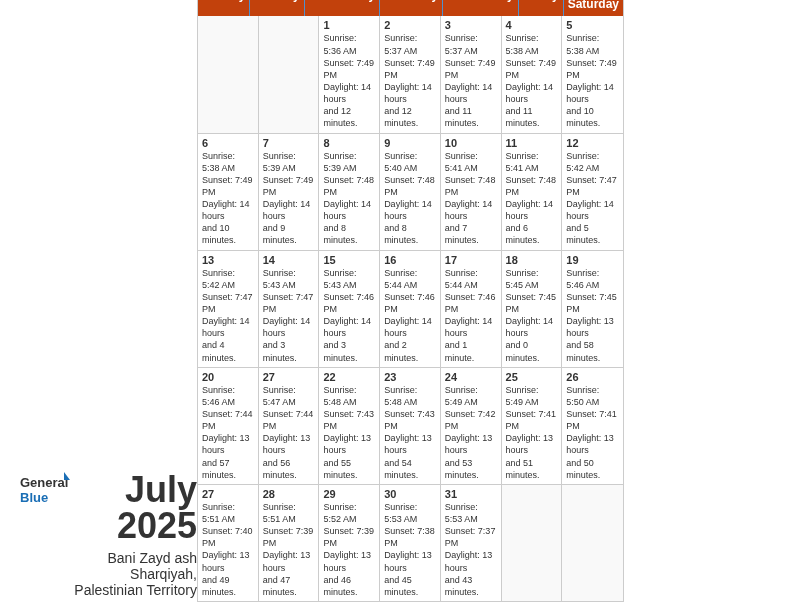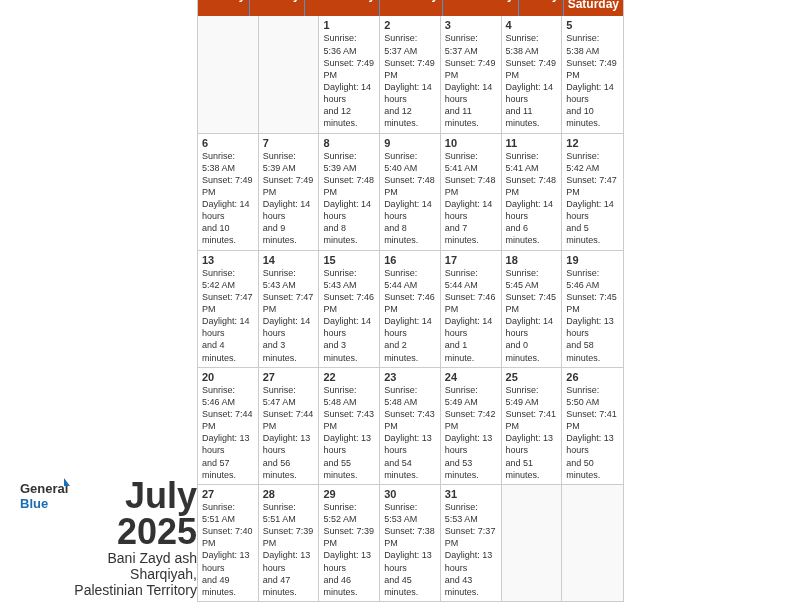--- a/index.html
+++ b/index.html
@@ -34,21 +34,21 @@
     }
     .month-title {
       font-size: 36px;
       font-weight: bold;
       color: #333;
       line-height: 1;
     }
     .location-title {
       font-size: 14px;
       color: #333;
-      margin-top: 0;
+      margin-top: 6px;
     }
     .calendar {
       flex: 1;
       display: flex;
       flex-direction: column;
       border: 1px solid #ccc;
     }
     .cal-header {
       display: grid;
       grid-template-columns: repeat(7, 1fr);

